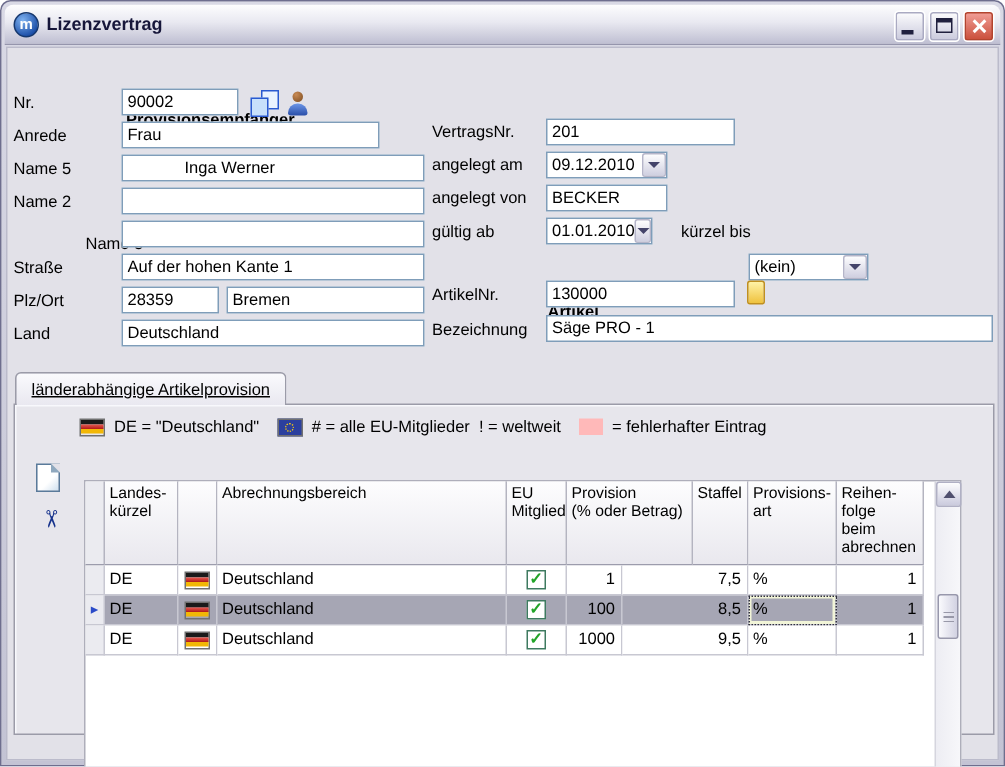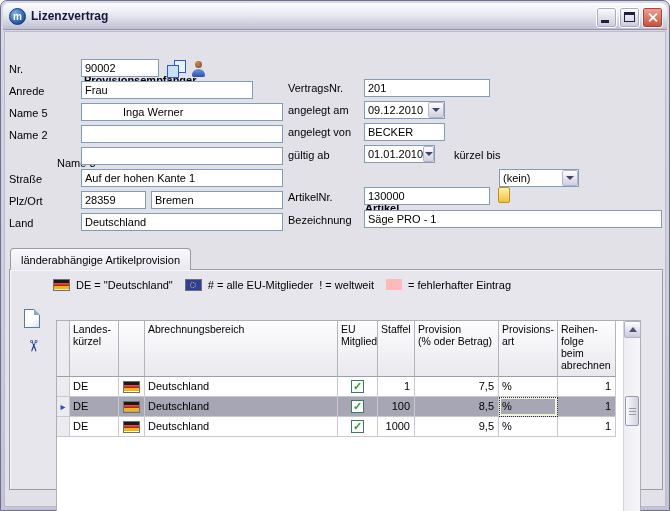--- a/index.html
+++ b/index.html
@@ -64,21 +64,21 @@
     border:1px solid #5A7A9A;}
   .doc-icon::before{content:"";position:absolute;right:-1px;top:-1px;
     border-style:solid;border-width:0 6px 6px 0;border-color:transparent #E2E1E8 #8FA8BE transparent;}
   .cut-icon{position:absolute;width:18px;height:18px;color:#16328C;font-size:16px;line-height:18px;}
   .cut-icon::before{content:"✂";display:inline-block;transform:rotate(90deg);}
 
   
   .tab{position:absolute;left:9px;top:247px;height:22px;padding:0 10px;z-index:2;
     background:linear-gradient(#FAFAFD,#E9E8F0);
     border:1px solid #9B9BA8;border-bottom:none;border-radius:4px 4px 0 0;
-    display:flex;align-items:center;}
+    display:flex;align-items:center;text-decoration:underline;}
   .tabpanel{position:absolute;left:8px;top:268px;width:654px;height:221px;
     background:#E7E6EC;border:1px solid #9B9BA8;
     box-shadow:inset 1px 1px 0 #F8F8FC;}
 
   
   .legend{position:absolute;left:52px;top:276px;height:15px;display:flex;align-items:center;z-index:3;}
   .deflag{display:inline-flex;flex-direction:column;width:17px;height:12px;border:1px solid #707070;}
   .deflag i{flex:1;display:block;}
   .deflag i:nth-child(1){background:#1A1A1A;}
   .deflag i:nth-child(2){background:linear-gradient(#E85A50,#B01818);}
@@ -246,23 +246,23 @@
   <div class="grid-wrap">
     <div class="grid">
       <div class="grow hrow">
         <div class="cell c-ind"></div>
         <div class="cell c-code">Landes-
 kürzel</div>
         <div class="cell c-flag"></div>
         <div class="cell c-bereich">Abrechnungsbereich</div>
         <div class="cell c-eu" style="display:block;">EU
 Mitglied</div>
-        <div class="cell c-staffel">Staffel</div>
         <div class="cell c-prov">Provision
 (% oder Betrag)</div>
+        <div class="cell c-staffel">Staffel</div>
         <div class="cell c-art">Provisions-
 art</div>
         <div class="cell c-reihe">Reihen-
 folge
 beim
 abrechnen</div>
       </div>
       <div>
           <div class="grow trow">
       <div class="cell c-ind"></div>

